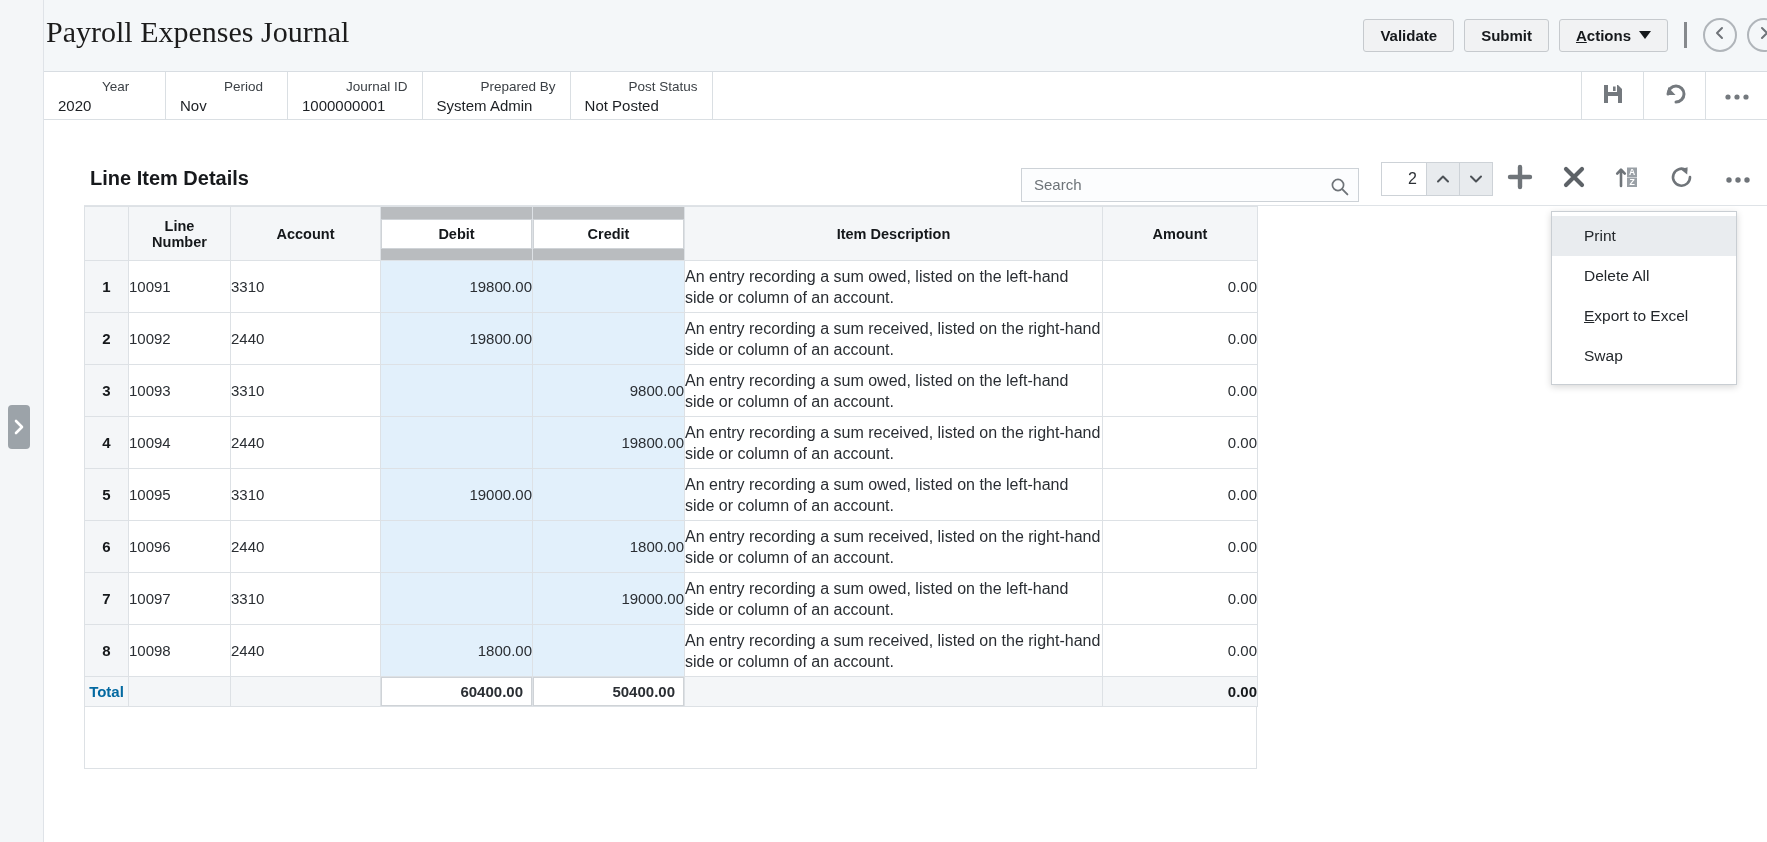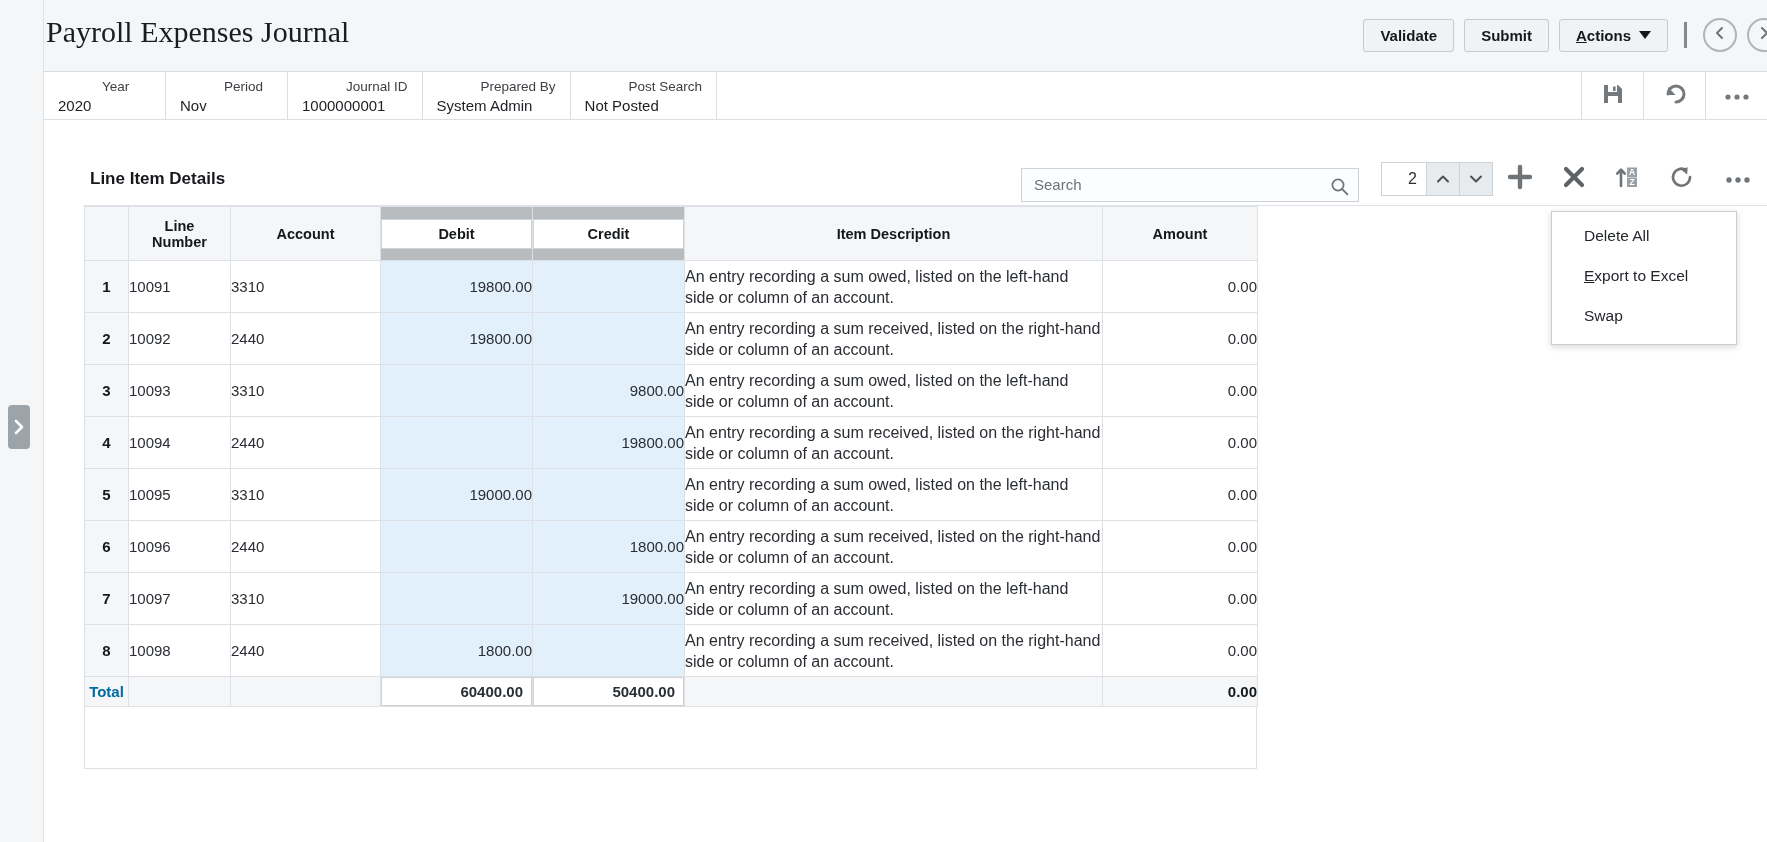--- a/index.html
+++ b/index.html
@@ -134,21 +134,21 @@
   .lid {
     position: absolute; left: 84px; top: 152px;
     width: 1683px;
   }
   .lid-toolbar {
     height: 54px;
     display: flex; align-items: center;
     padding-left: 6px;
     border-bottom: 1px solid #dfe3e7;
   }
-  .lid-title { font-size: 17px; font-weight: bold; color: #17191c; }
+  .lid-title { font-size: 20px; font-weight: bold; color: #17191c; }
   .tb-spacer { flex: 1; }
   .search-wrap {
     position: relative;
     width: 338px; height: 34px;
     border: 1px solid #cdd2d7;
     background: #fcfdfe;
     display: flex; align-items: center; margin-top: 12px;
   }
   .search-wrap input {
     border: 0; outline: none; background: transparent;
@@ -328,21 +328,21 @@
     </div>
     <div class="sum-cell">
       <div class="sum-label">Journal ID</div>
       <div class="sum-value">1000000001</div>
     </div>
     <div class="sum-cell">
       <div class="sum-label">Prepared By</div>
       <div class="sum-value">System Admin</div>
     </div>
     <div class="sum-cell">
-      <div class="sum-label">Post Search</div>
+      <div class="sum-label">Post Status</div>
       <div class="sum-value">Not Posted</div>
     </div>
     <div class="strip-spacer"></div>
     <div class="strip-icons">
       <div class="strip-icon">
         <span>
           <svg width="22" height="22" viewBox="0 0 22 22">
               <path d="M2 2 h14 l4 4 v14 H2 Z" fill="#74797e"></path>
               <rect x="6" y="2" width="9" height="7" fill="#ffffff"></rect>
               <rect x="11" y="3.5" width="2.6" height="4.5" fill="#74797e"></rect>
@@ -561,18 +561,19 @@
           </td>
           <td class="totblank"></td>
           <td class="totamt">0.00</td>
         </tr>
       </tbody>
     </table>
     <div class="grid-tail"></div>
   </div>
 
   <div class="menu">
+    <div class="menu-item hover">Print</div>
     <div class="menu-item">Delete All</div>
     <div class="menu-item"><span class="ak">E</span><span>xport to Excel</span></div>
     <div class="menu-item">Swap</div>
   </div>
 
 </div>
 
 </body></html>

